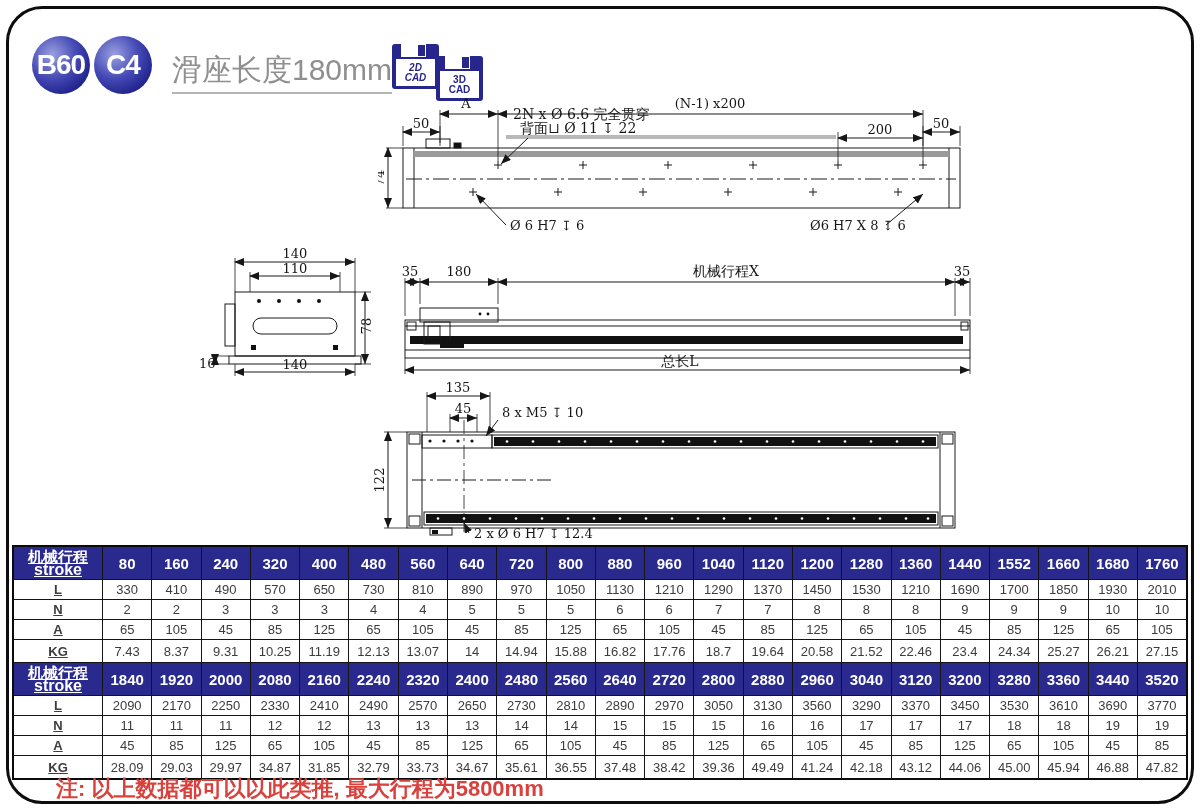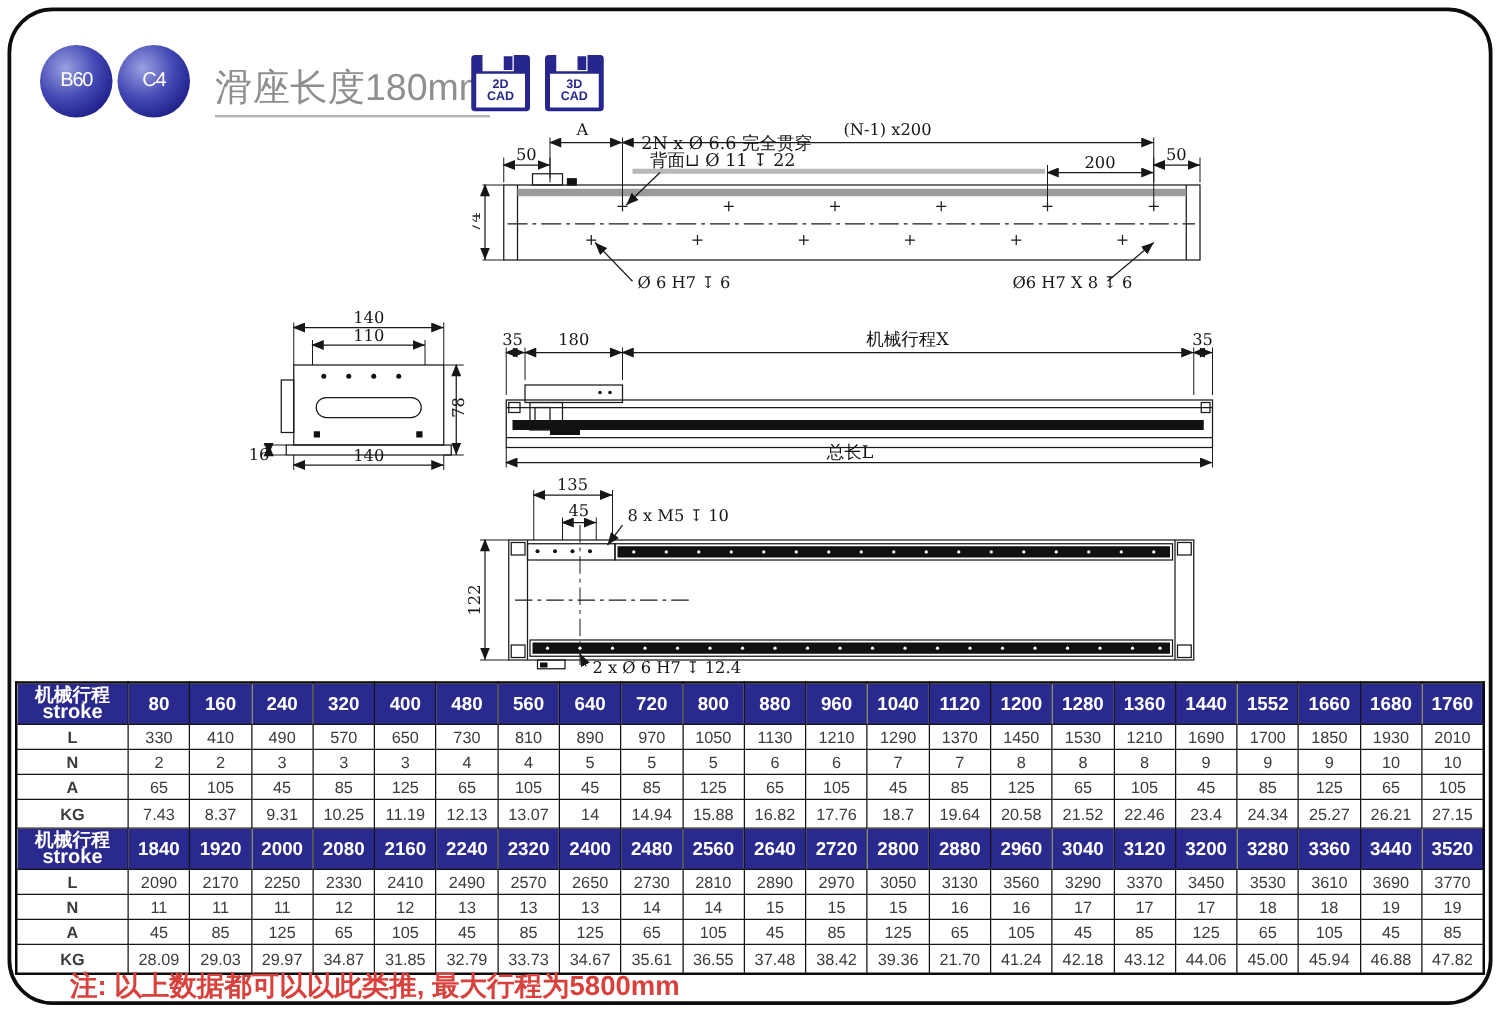--- a/index.html
+++ b/index.html
@@ -5,30 +5,30 @@
   html,body{margin:0;padding:0;background:#fff;}
   .page{position:relative;width:1200px;height:812px;background:#fff;overflow:hidden;
         font-family:"Liberation Sans",sans-serif;color:#222;}
   .page-border{position:absolute;left:6px;top:6px;right:6px;bottom:8px;
         border:3px solid #0d0d0d;border-radius:36px;pointer-events:none;}
 
   
   .badge{position:absolute;width:58px;height:58px;border-radius:50%;
         background:radial-gradient(circle at 35% 32%,#9aa0e0 0%,#4348b4 45%,#15157c 88%);
         display:flex;align-items:center;justify-content:center;
-        color:#fff;font-weight:normal;font-size:16px;letter-spacing:-1px;}
+        color:#fff;font-weight:bold;font-size:28px;letter-spacing:-1px;}
   .badge.b60{left:32px;top:36px;}
   .badge.c4{left:94px;top:36px;}
   .title{position:absolute;left:172px;top:50px;font-size:30px;color:#8f8f8f;
         border-bottom:2px solid #b5b5b5;padding-bottom:1px;}
   .unit{position:absolute;right:42px;top:28px;font-size:22px;color:#3a3a3a;}
 
   .floppy{position:absolute;width:47px;height:45px;background:#26268c;border-radius:3px;}
-  .floppy.f2d{left:377px;top:44px;}
-  .floppy.f3d{left:436px;top:44px;}
+  .floppy.f2d{left:392px;top:44px;font-style:italic;}
+  .floppy.f3d{left:436px;top:56px;}
   .floppy .shutter{position:absolute;top:0;left:9px;width:25px;height:13px;background:#fff;}
   .floppy .shutter i{position:absolute;top:1px;right:1px;width:7px;height:11px;background:#26268c;}
   .floppy .flabel{position:absolute;left:4px;right:4px;top:15px;bottom:3px;background:#fff;
         display:flex;flex-direction:column;align-items:center;justify-content:center;
         font-weight:bold;font-size:10px;line-height:10px;color:#26268c;}
 
   
   .drw{position:absolute;}
   svg text{font-family:"DejaVu Serif","DejaVu Sans",serif;font-size:13px;fill:#161616;}
   svg .zh{font-size:14px;}
@@ -40,21 +40,21 @@
   table.dim{width:100%;border-collapse:collapse;table-layout:fixed;
         border:2px solid #0b0b0b;font-family:"Liberation Sans",sans-serif;}
   table.dim th,table.dim td{border:1px solid #141414;text-align:center;padding:0;
         overflow:hidden;white-space:nowrap;}
   table.dim tr.hdr th{background:#2a2a8e;color:#fff;font-size:15px;font-weight:bold;height:32px;}
   table.dim th.stroke-label{line-height:13px;font-size:14px;}
   table.dim th.stroke-label .en{font-size:16px;}
   table.dim td.rowlab{background:#b3b3e4;color:#17176e;font-weight:bold;font-size:13px;}
   table.dim tr.datarow td{background:#fff;color:#3c3c3c;font-size:13px;height:19px;}
   table.dim tr.kg td{height:22px;}
-  table.dim th:first-child,table.dim td:first-child{width:88px;}
+  table.dim th:first-child,table.dim td:first-child{width:88px;text-decoration:underline;}
 
   .footnote{position:absolute;left:56px;top:774px;font-size:22px;font-weight:bold;color:#d9413d;}
 </style>
 </head>
 <body>
 
 <div class="page">
   <div class="page-border"></div>
 
   <svg width="0" height="0" style="position:absolute">
@@ -507,21 +507,21 @@
             <td>34.87</td>
             <td>31.85</td>
             <td>32.79</td>
             <td>33.73</td>
             <td>34.67</td>
             <td>35.61</td>
             <td>36.55</td>
             <td>37.48</td>
             <td>38.42</td>
             <td>39.36</td>
-            <td>21.70</td>
+            <td>49.49</td>
             <td>41.24</td>
             <td>42.18</td>
             <td>43.12</td>
             <td>44.06</td>
             <td>45.00</td>
             <td>45.94</td>
             <td>46.88</td>
             <td>47.82</td>
           </tr>
         </tbody>

